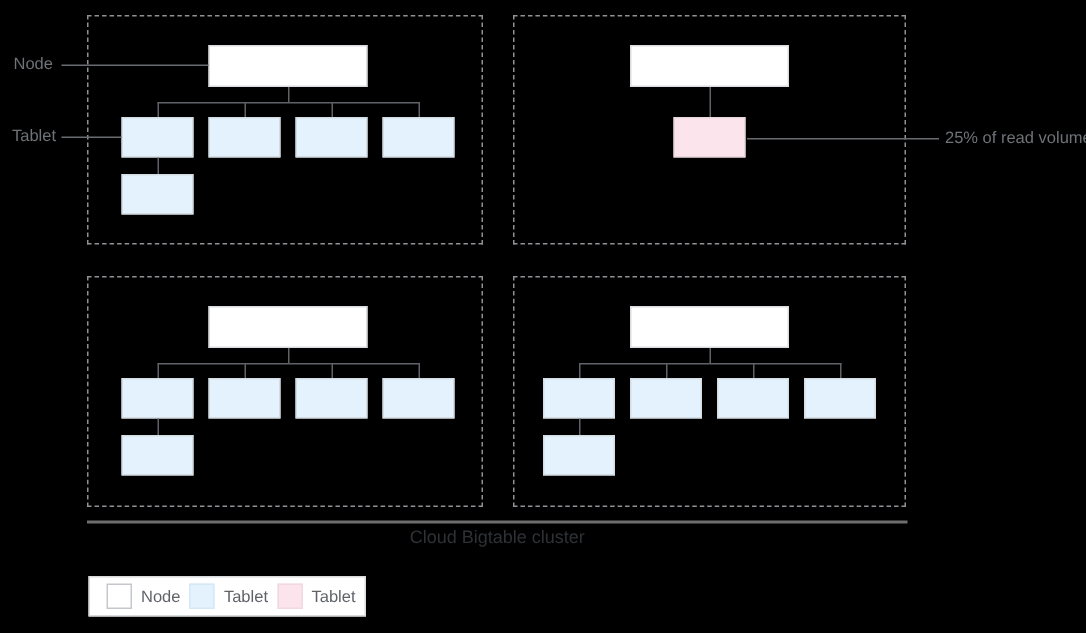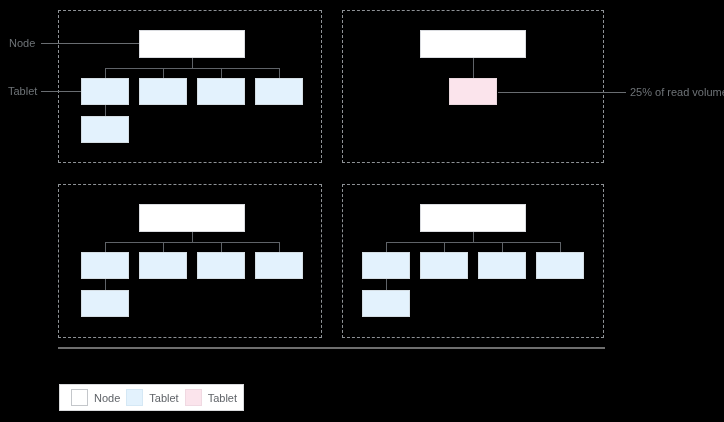--- a/index.html
+++ b/index.html
@@ -116,20 +116,21 @@
   <div class="lbl" style="left:9px;top:37px;">Node</div>
   <div class="leader" style="left:41px;top:43px;width:98px;"></div>
 
   <div class="lbl" style="left:8px;top:85px;">Tablet</div>
   <div class="leader" style="left:41px;top:91px;width:40px;"></div>
 
   <div class="leader" style="left:498px;top:92px;width:128px;"></div>
   <div class="lbl" style="left:630px;top:86px;">25% of read volume</div>
 
   <div class="cluster-line"></div>
+  <div class="cluster-title">Cloud Bigtable cluster</div>
 
   <div class="legend">
     <div class="legend-entry">
       <span class="swatch swatch-node"></span>
       <span class="legend-label">Node</span>
     </div>
     <div class="legend-entry">
       <span class="swatch swatch-tablet"></span>
       <span class="legend-label">Tablet</span>
     </div>

